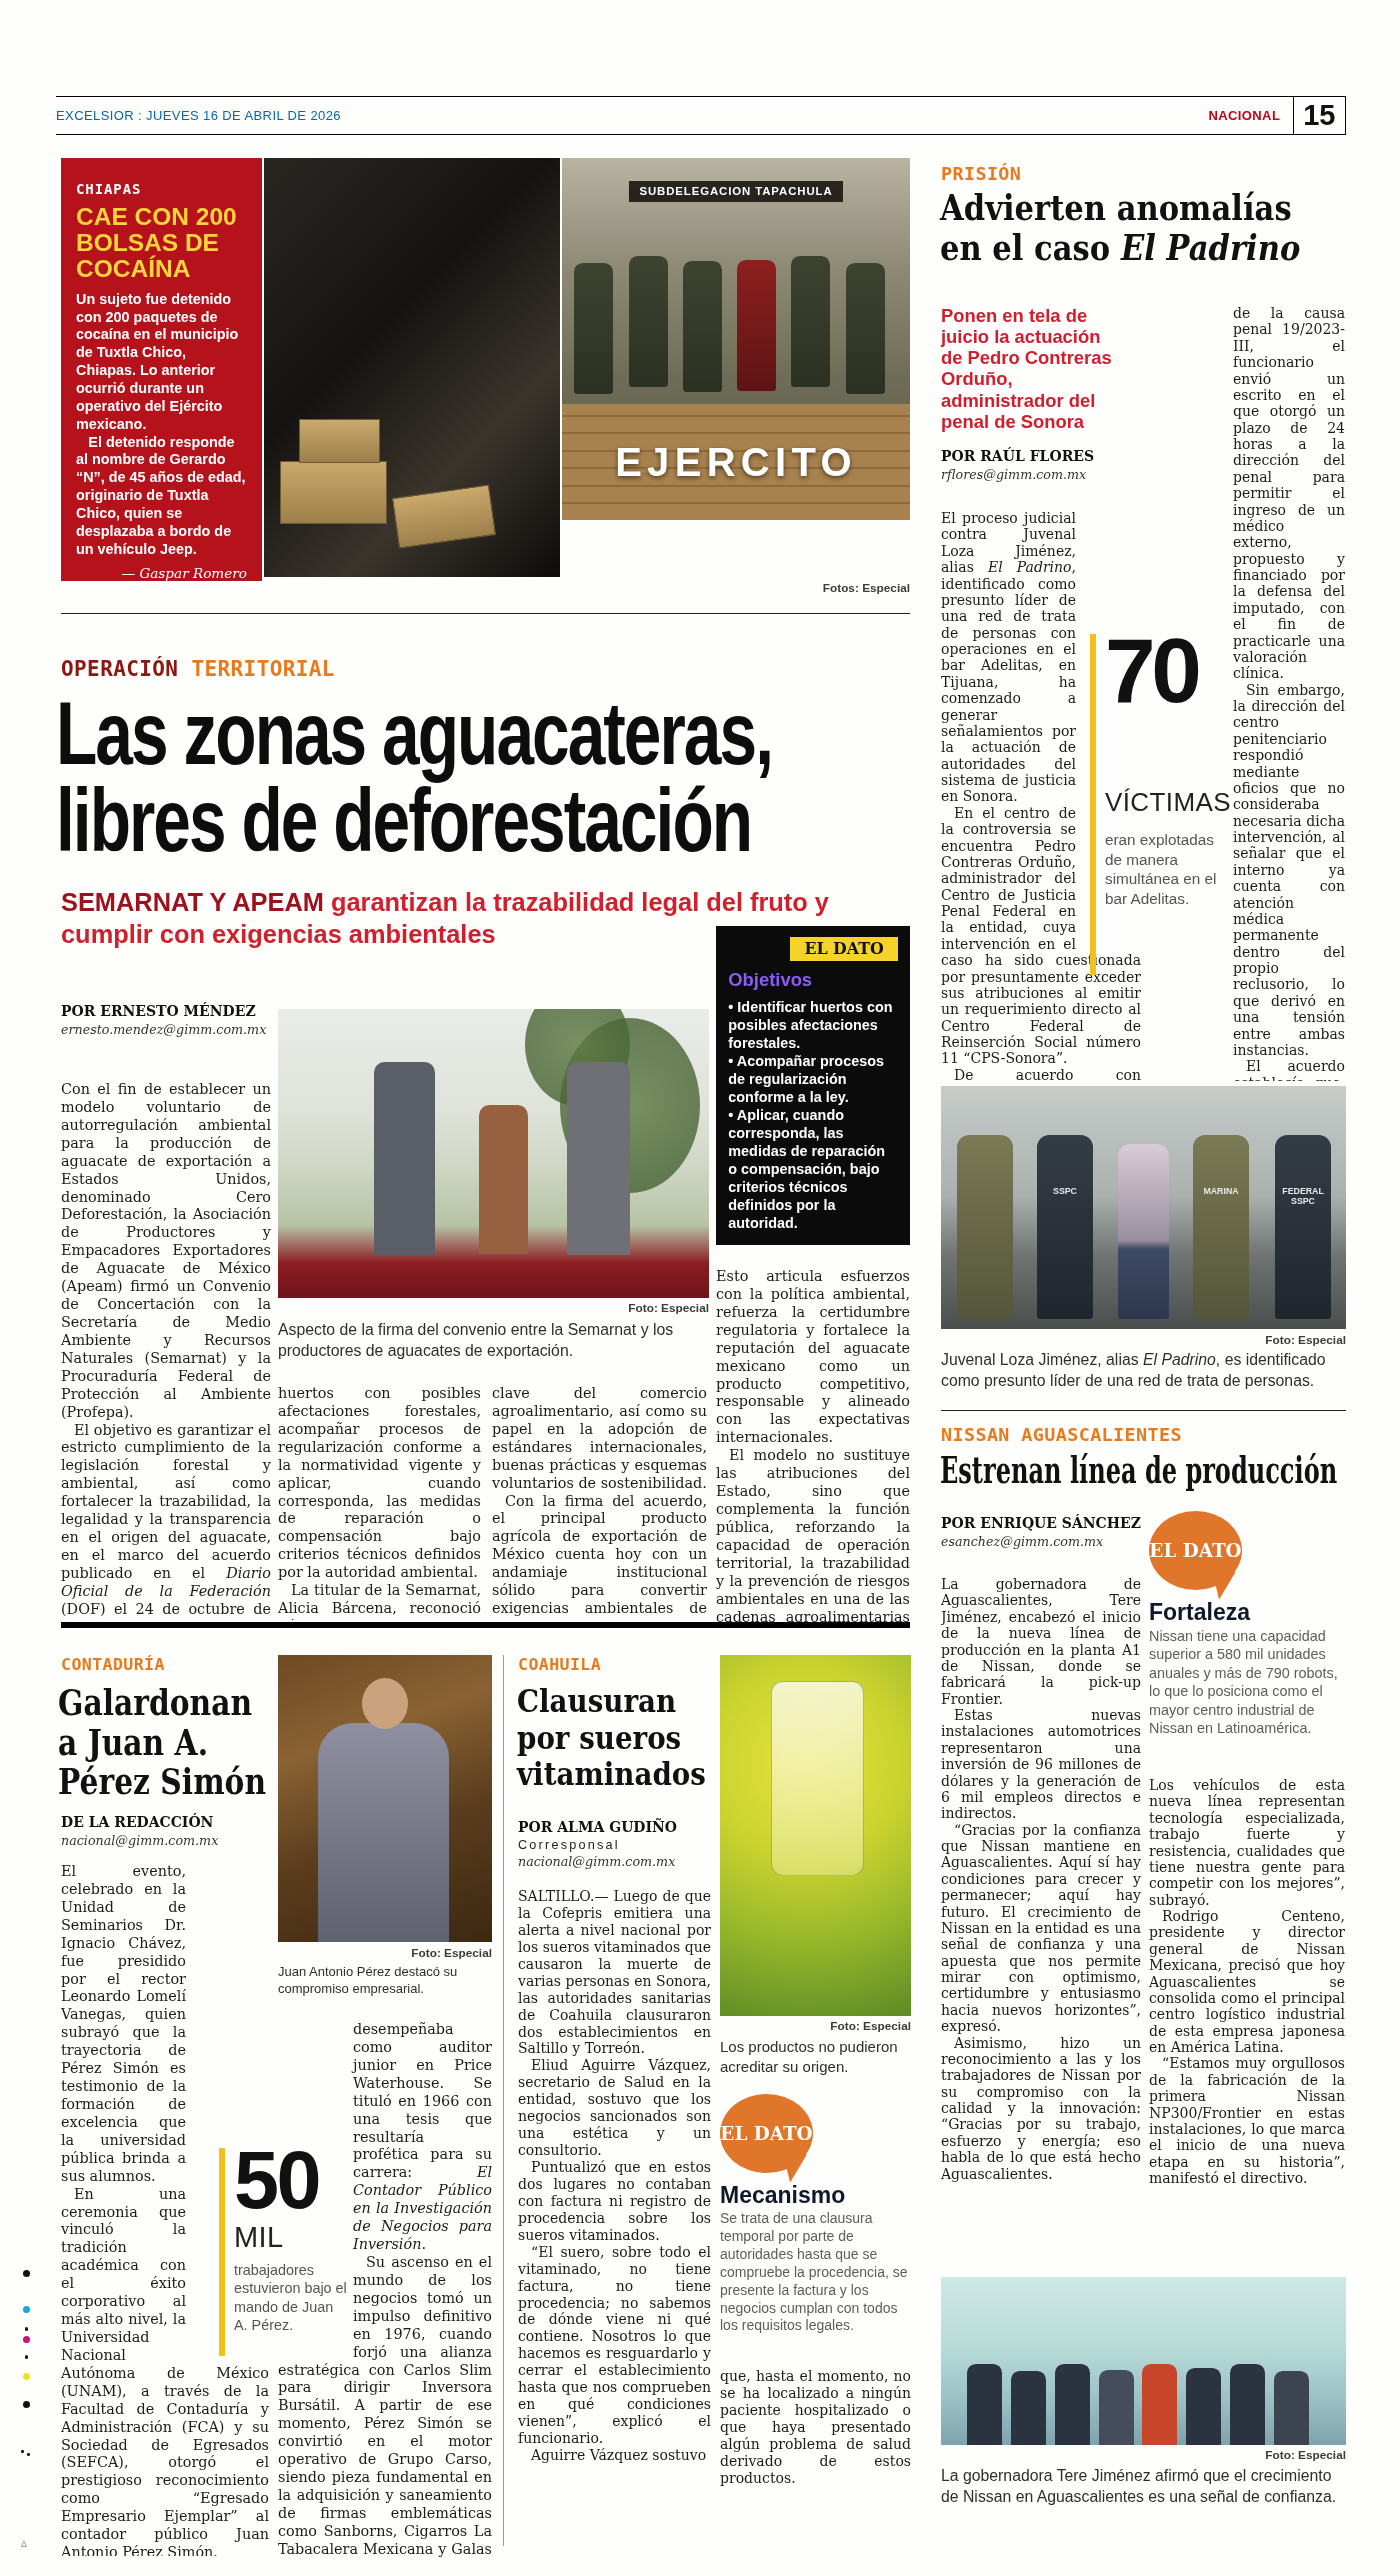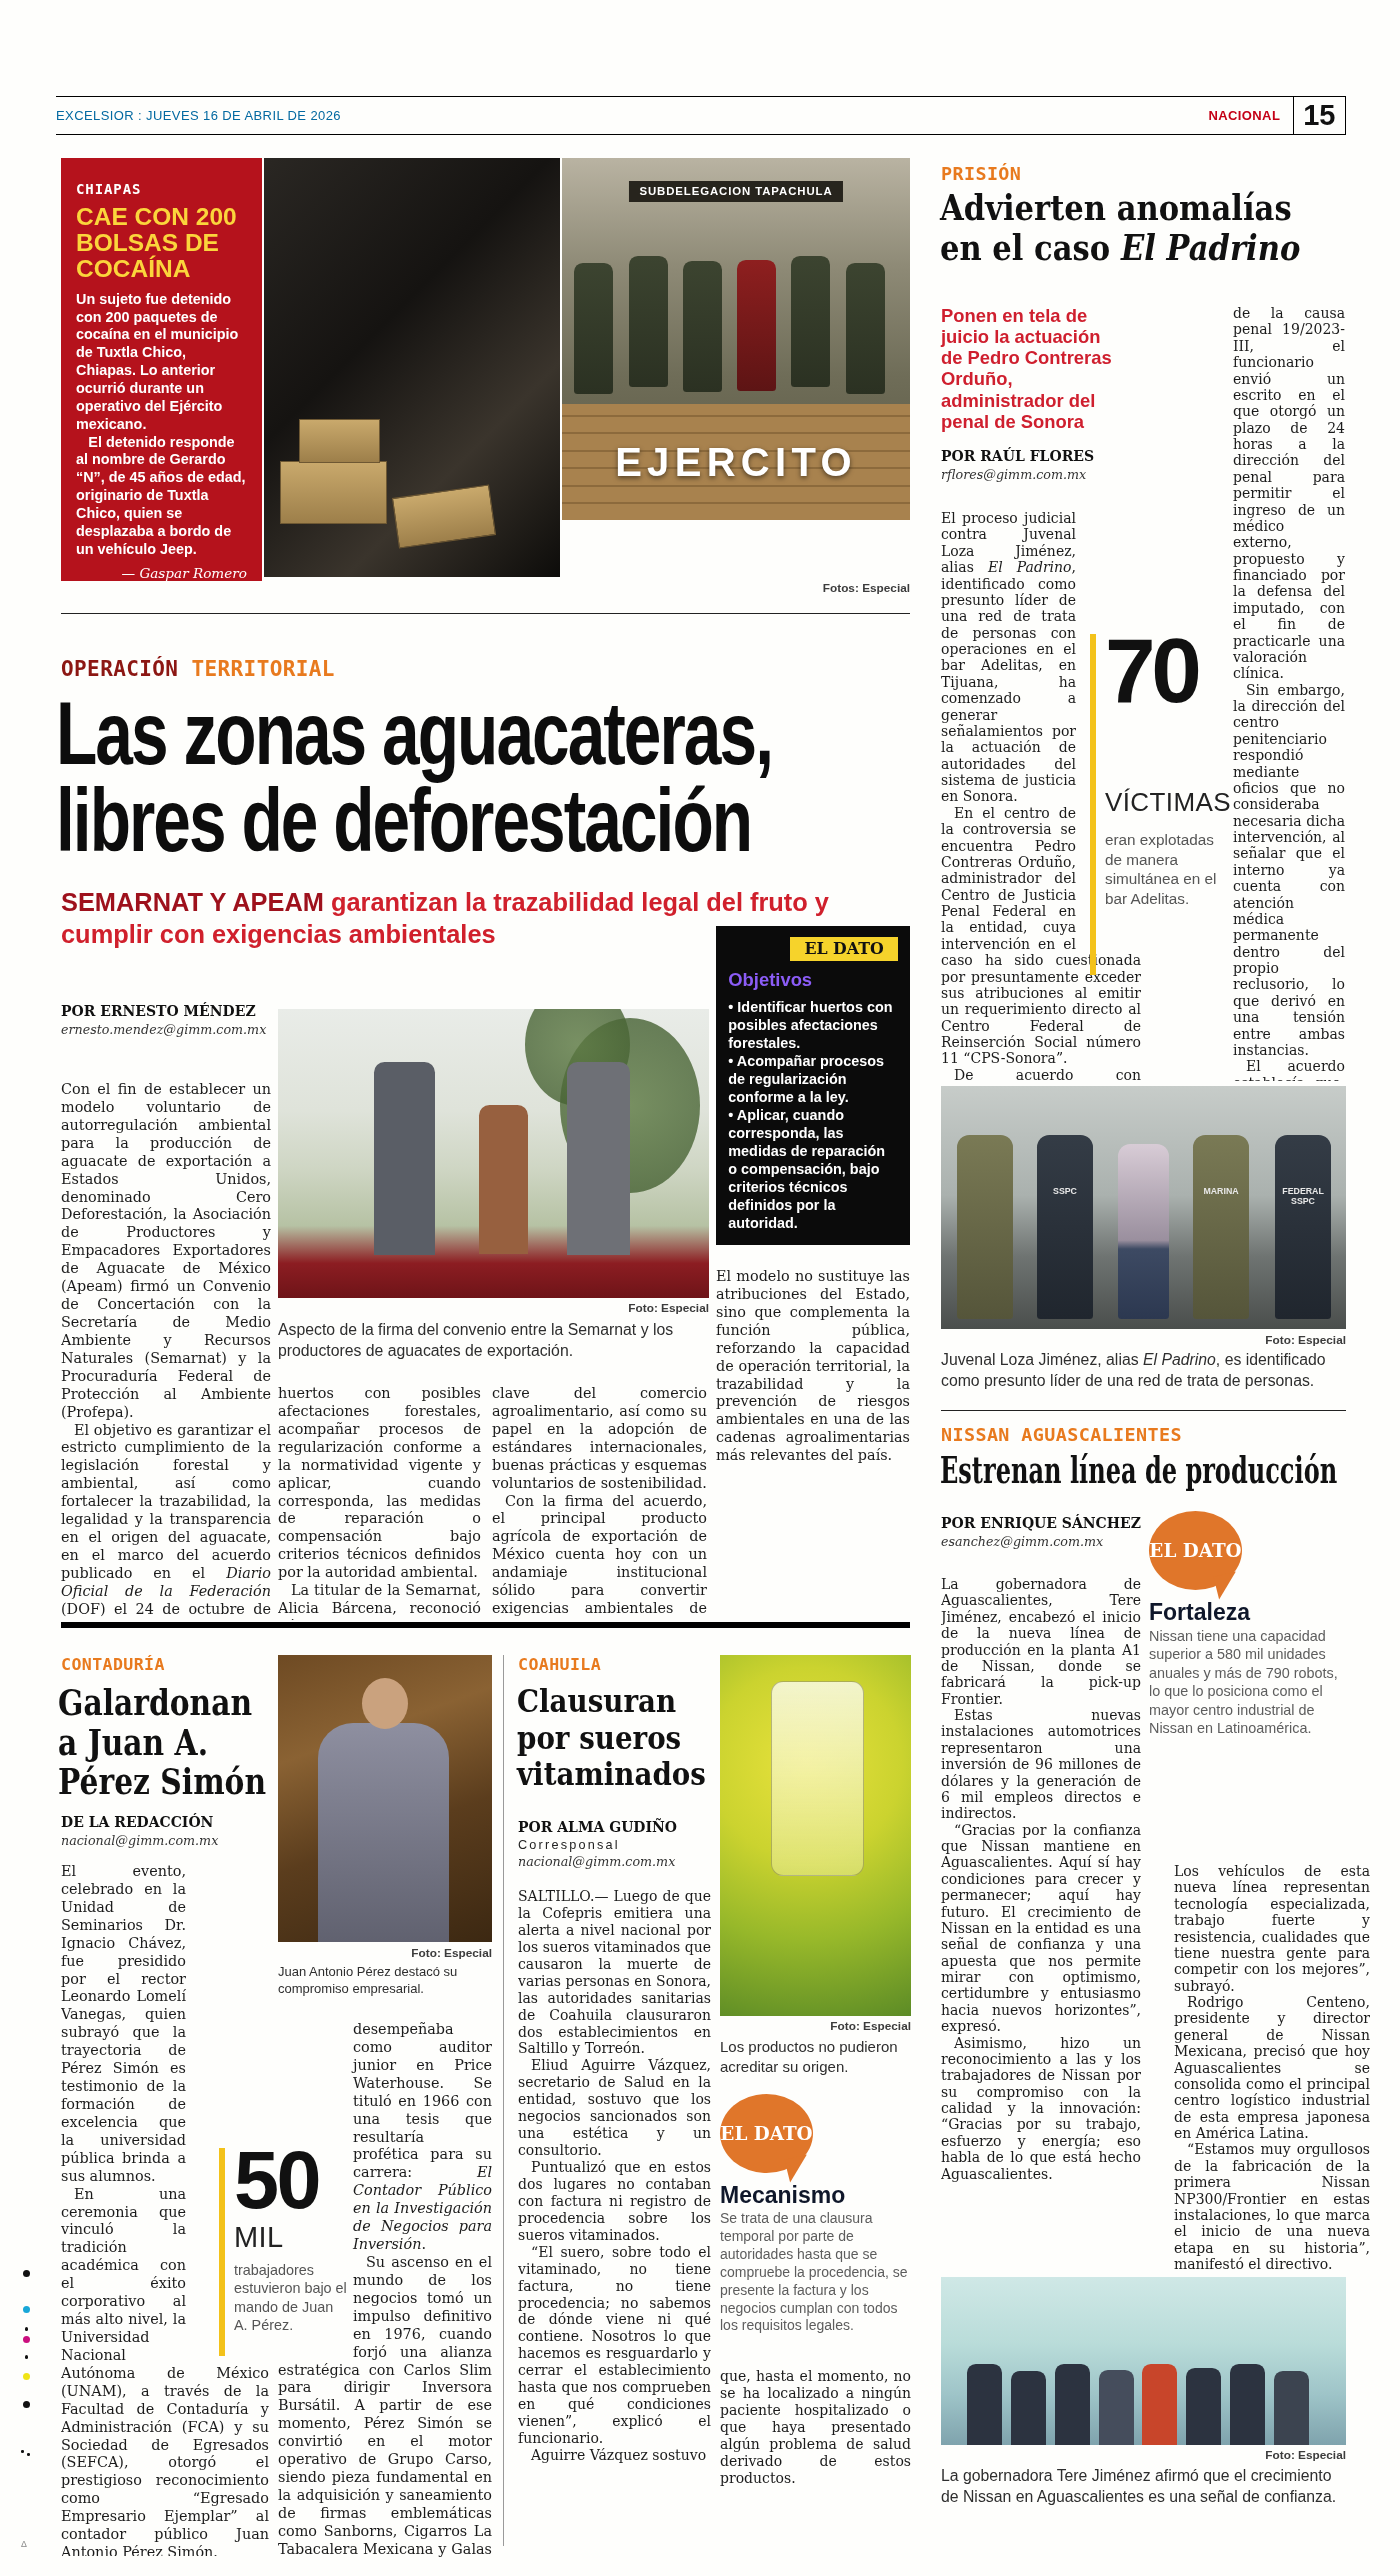--- a/index.html
+++ b/index.html
@@ -181,20 +181,21 @@
   <div class="abs datobox" style="left:716px;top:926px;width:194px;height:319px;">
     <div class="lbl">EL DATO</div>
     <div class="sub">Objetivos</div>
     <ul>
       <li>Identificar huertos con posibles afectaciones forestales.</li>
       <li>Acompañar procesos de regularización conforme a la ley.</li>
       <li>Aplicar, cuando corresponda, las medidas de reparación o compensación, bajo criterios técnicos definidos por la autoridad.</li>
     </ul>
   </div>
   <div class="abs body-col fs17" style="left:716px;top:1268px;width:194px;height:354px;">
+      <p>Esto articula esfuerzos con la política ambiental, refuerza la certidumbre regulatoria y fortalece la reputación del aguacate mexicano como un producto competitivo, responsable y alineado con las expectativas internacionales.</p>
       <p>El modelo no sustituye las atribuciones del Estado, sino que complementa la función pública, reforzando la capacidad de operación territorial, la trazabilidad y la prevención de riesgos ambientales en una de las cadenas agroalimentarias más relevantes del país.</p>
     </div>
 
   <div class="abs" style="left:61px;top:1622px;width:849px;height:6.1px;background:#000;"></div>
 
   <div class="abs kicker" style="left:941px;top:163px;font-size:18.4px;">PRISIÓN</div>
   <div class="abs serifhead" style="left:940px;top:187px;width:480px;font-size:36px;line-height:1.12;transform:scaleX(.85);">Advierten anomalías<br>en el caso <i>El Padrino</i></div>
   <div class="abs redsub" style="left:941px;top:305px;width:179px;font-size:18.4px;line-height:1.15;">Ponen en tela de juicio la actuación de Pedro Contreras Orduño, administrador del penal de Sonora</div>
   <div class="abs" style="left:941px;top:448px;">
     <div class="byname">POR RAÚL FLORES</div>
@@ -254,21 +255,21 @@
       <p>La gobernadora de Aguascalientes, Tere Jiménez, encabezó el inicio de la nueva línea de producción en la planta A1 de Nissan, donde se fabricará la pick-up Frontier.</p>
       <p>Estas nuevas instalaciones automotrices representaron una inversión de 96 millones de dólares y la generación de 6 mil empleos directos e indirectos.</p>
       <p>“Gracias por la confianza que Nissan mantiene en Aguascalientes. Aquí sí hay condiciones para crecer y permanecer; aquí hay futuro. El crecimiento de Nissan en la entidad es una señal de confianza y una apuesta que nos permite mirar con optimismo, certidumbre y entusiasmo hacia nuevos horizontes”, expresó.</p>
       <p>Asimismo, hizo un reconocimiento a las y los trabajadores de Nissan por su compromiso con la calidad y la innovación: “Gracias por su trabajo, esfuerzo y energía; eso habla de lo que está hecho Aguascalientes.</p>
     </div>
 
   <div class="abs bubble" style="left:1149px;top:1511px;position:absolute;">EL DATO</div>
   <div class="abs datosub" style="left:1149px;top:1599px;">Fortaleza</div>
   <div class="abs datotxt" style="left:1149px;top:1627px;width:196px;">Nissan tiene una capacidad superior a 580 mil unidades anuales y más de 790 robots, lo que lo posiciona como el mayor centro industrial de Nissan en Latinoamérica.</div>
 
-  <div class="abs body-col fs16" style="left:1149px;top:1863px;width:196px;height:490px;margin-left:25px;">
+  <div class="abs body-col fs16" style="left:1149px;top:1777px;width:196px;height:490px;">
       <p>Los vehículos de esta nueva línea representan tecnología especializada, trabajo fuerte y resistencia, cualidades que tiene nuestra gente para competir con los mejores”, subrayó.</p>
       <p>Rodrigo Centeno, presidente y director general de Nissan Mexicana, precisó que hoy Aguascalientes se consolida como el principal centro logístico industrial de esta empresa japonesa en América Latina.</p>
       <p>“Estamos muy orgullosos de la fabricación de la primera Nissan NP300/Frontier en estas instalaciones, lo que marca el inicio de una nueva etapa en su historia”, manifestó el directivo.</p>
     </div>
 
   <div class="abs ph-nissan" style="left:941px;top:2277px;width:405px;height:168px;">
     <div class="pp" style="left:26px;"></div>
       <div class="pp" style="left:70px;height:74px;"></div>
     <div class="pp" style="left:114px;"></div>
       <div class="pp" style="left:158px;height:75px;background:#454d5c;"></div>

